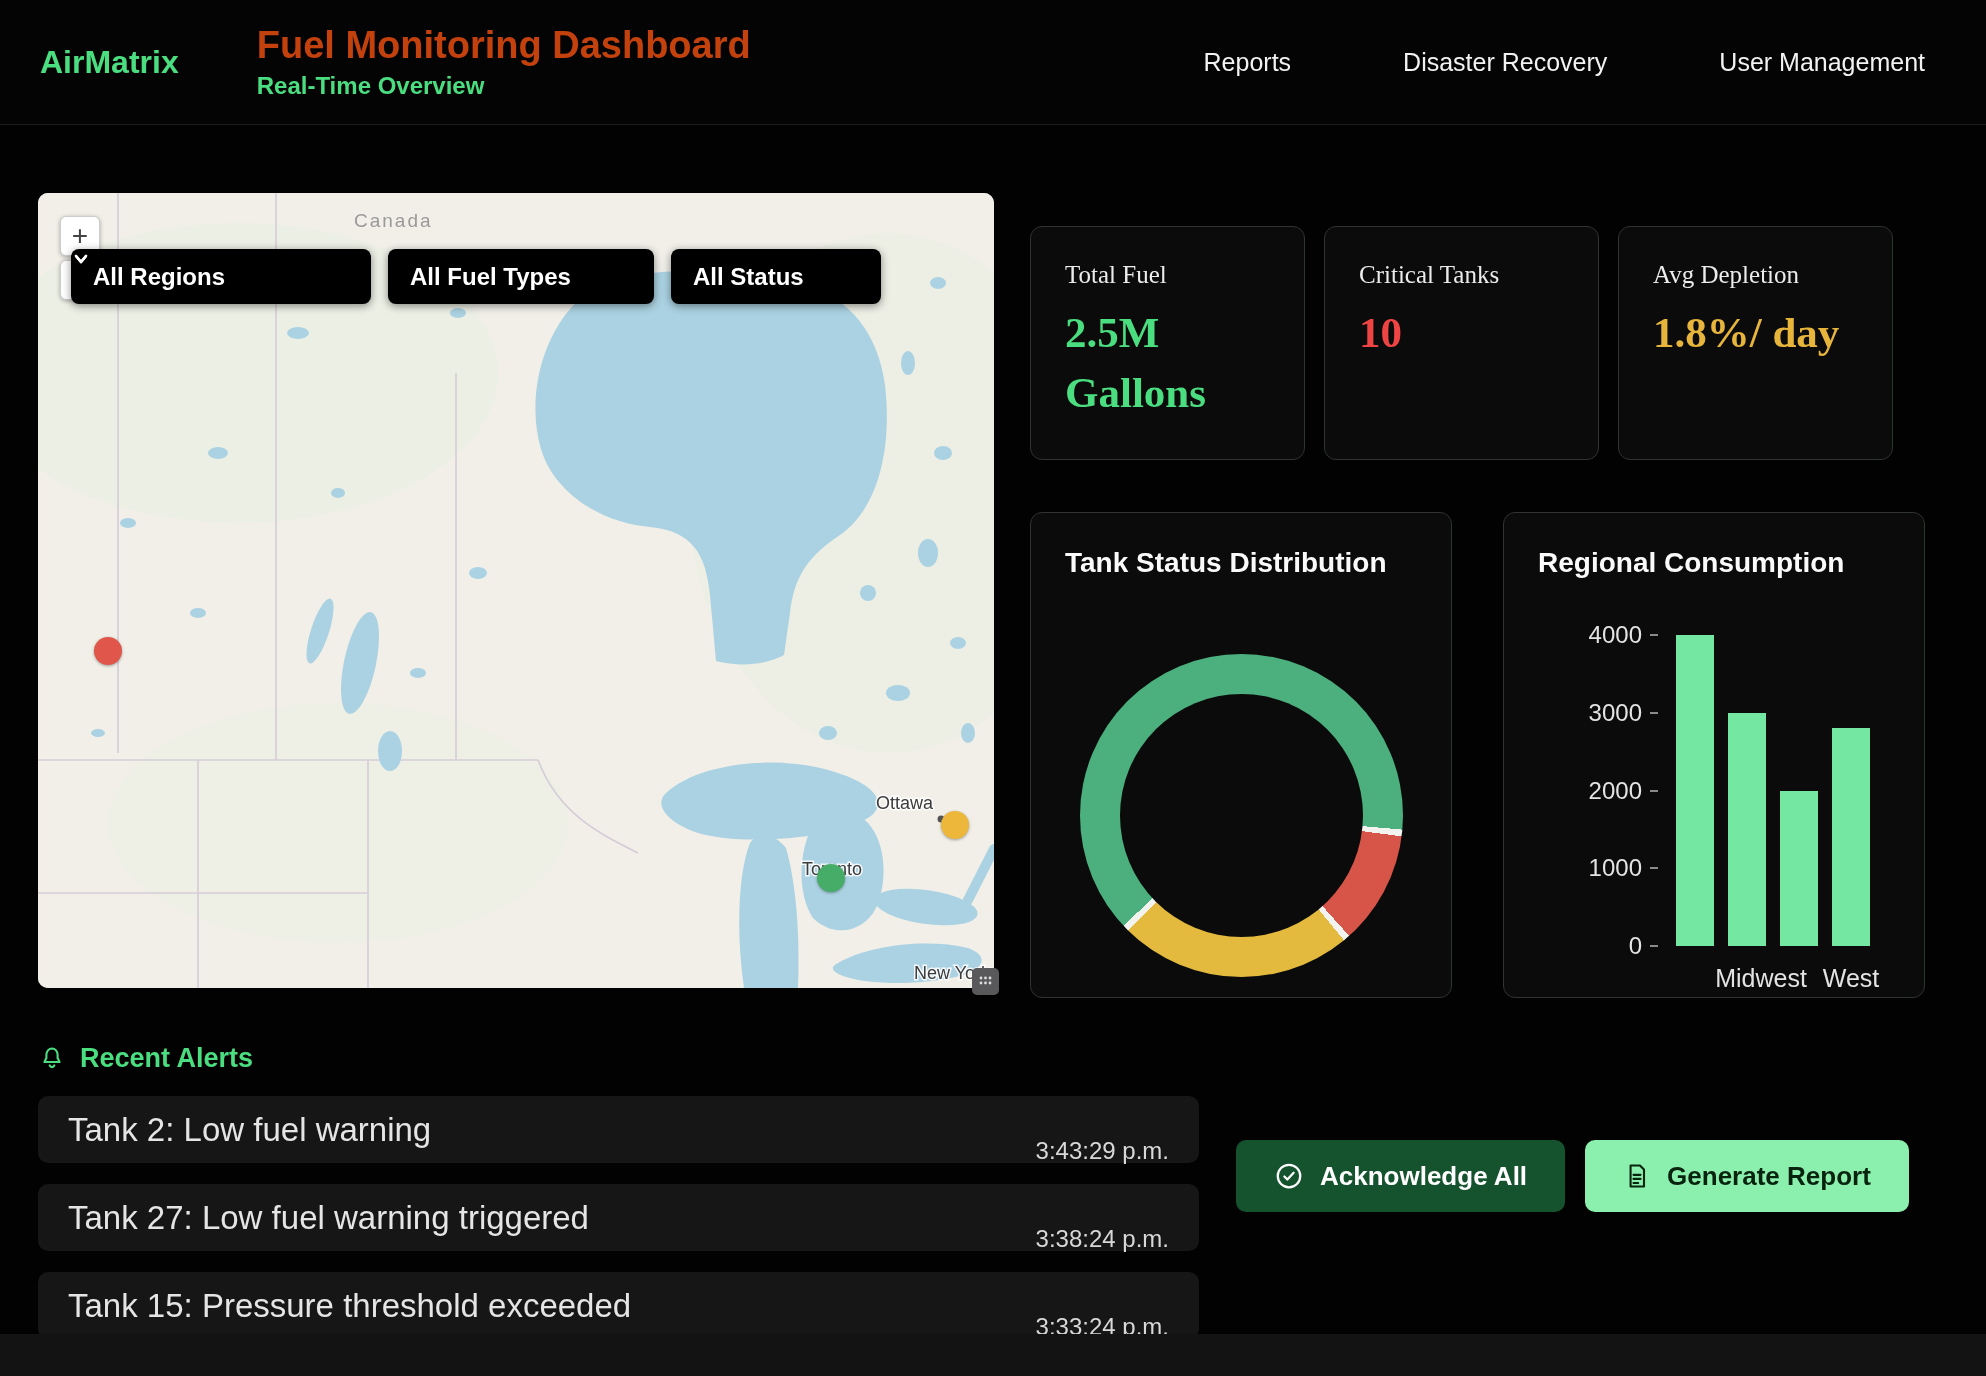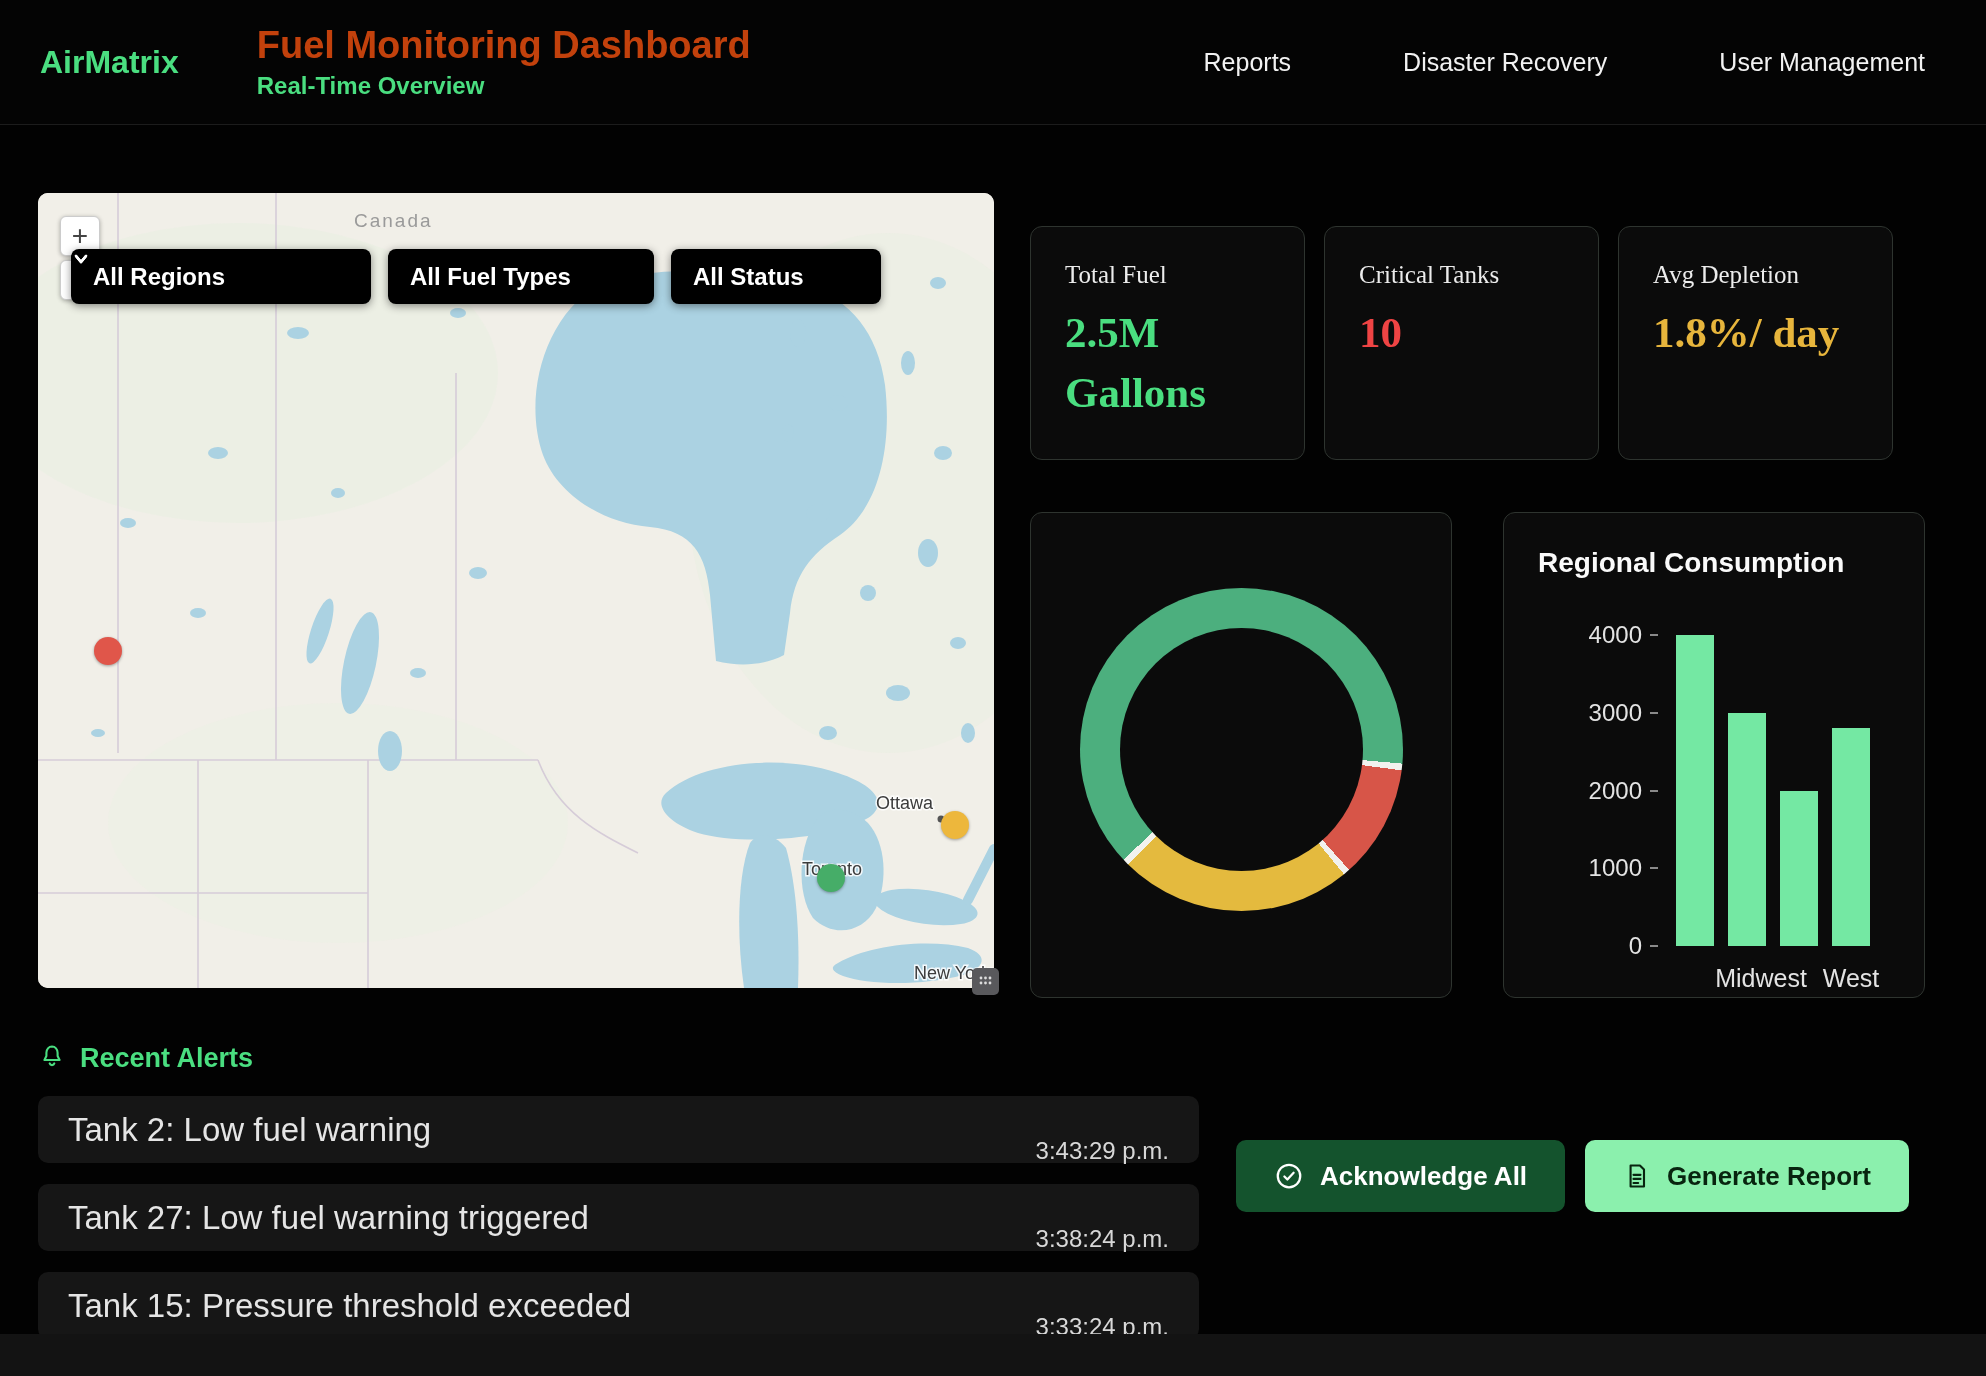--- a/index.html
+++ b/index.html
@@ -92,21 +92,21 @@
   #donut::after { content: ""; position: absolute; inset: 40px; background: #0b0b0b; border-radius: 50%; }
 
   #bar-chart { position: absolute; top: 108px; left: 0; right: 0; bottom: 0; }
   .bc-tick-label { position: absolute; left: 0; width: 138px; text-align: right; font-size: 24px; color: #e3e3e3; height: 30px; line-height: 30px; }
   .bc-tick-mark { position: absolute; left: 146px; width: 8px; height: 2px; background: #8a8a8a; }
   .bc-bar { position: absolute; width: 38px; }
   .bc-cat-label { position: absolute; top: 343px; transform: translateX(-50%); font-size: 25px; color: #e3e3e3; white-space: nowrap; }
 
   
   .alerts { margin: 45px 0 0 38px; }
-  .alerts-header { display: flex; align-items: flex-start; gap: 14px; }
+  .alerts-header { display: flex; align-items: center; gap: 14px; }
   .alerts-title { font-size: 27px; font-weight: 700; color: #4ade80; }
   .alert-list { margin-top: 22px; width: 1161px; }
   .alert-row {
     height: 67px; background: #161616; border-radius: 10px;
     display: flex; align-items: center; justify-content: space-between;
     padding: 0 30px; margin-bottom: 21px; cursor: pointer;
   }
   .alert-msg { font-size: 33px; color: #e5e5e5; }
   .alert-time { font-size: 24px; color: #d8d8d8; margin-top: 42px; }
 
@@ -264,20 +264,21 @@
         <div class="stat-value c-red">10</div>
       </div>
       <div class="stat-card">
         <div class="stat-label">Avg Depletion</div>
         <div class="stat-value c-amber">1.8%/ day</div>
       </div>
     </div>
 
     <div class="charts-row">
       <div class="chart-card">
+        <div class="chart-title">Tank Status Distribution</div>
         <div id="donut" style="background: conic-gradient(from 227deg, rgb(76, 175, 126) 0deg, rgb(76, 175, 126) 228deg, rgb(242, 242, 238) 228deg, rgb(242, 242, 238) 230.4deg, rgb(215, 85, 72) 230.4deg, rgb(215, 85, 72) 271.2deg, rgb(242, 242, 238) 271.2deg, rgb(242, 242, 238) 273.6deg, rgb(228, 186, 62) 273.6deg, rgb(228, 186, 62) 357.6deg, rgb(242, 242, 238) 357.6deg, rgb(242, 242, 238) 360deg);"></div>
       </div>
       <div class="chart-card">
         <div class="chart-title">Regional Consumption</div>
         <div id="bar-chart">
             <div class="bc-tick-label" style="top: 310px;">0</div>
             <div class="bc-tick-mark" style="top: 324px;"></div>
             <div class="bc-tick-label" style="top: 232.25px;">1000</div>
             <div class="bc-tick-mark" style="top: 246.25px;"></div>
             <div class="bc-tick-label" style="top: 154.5px;">2000</div>

